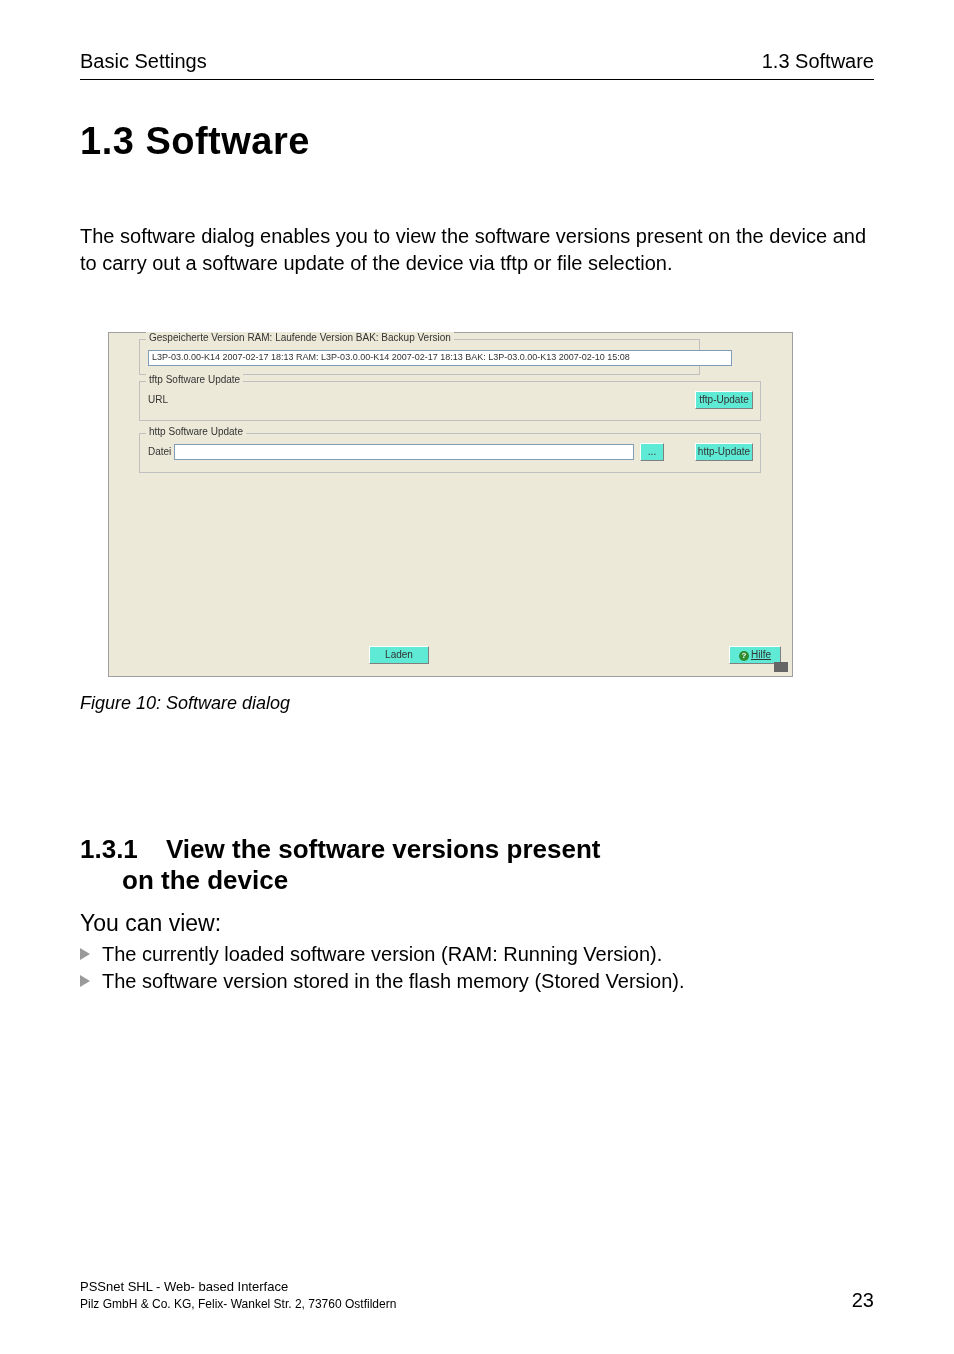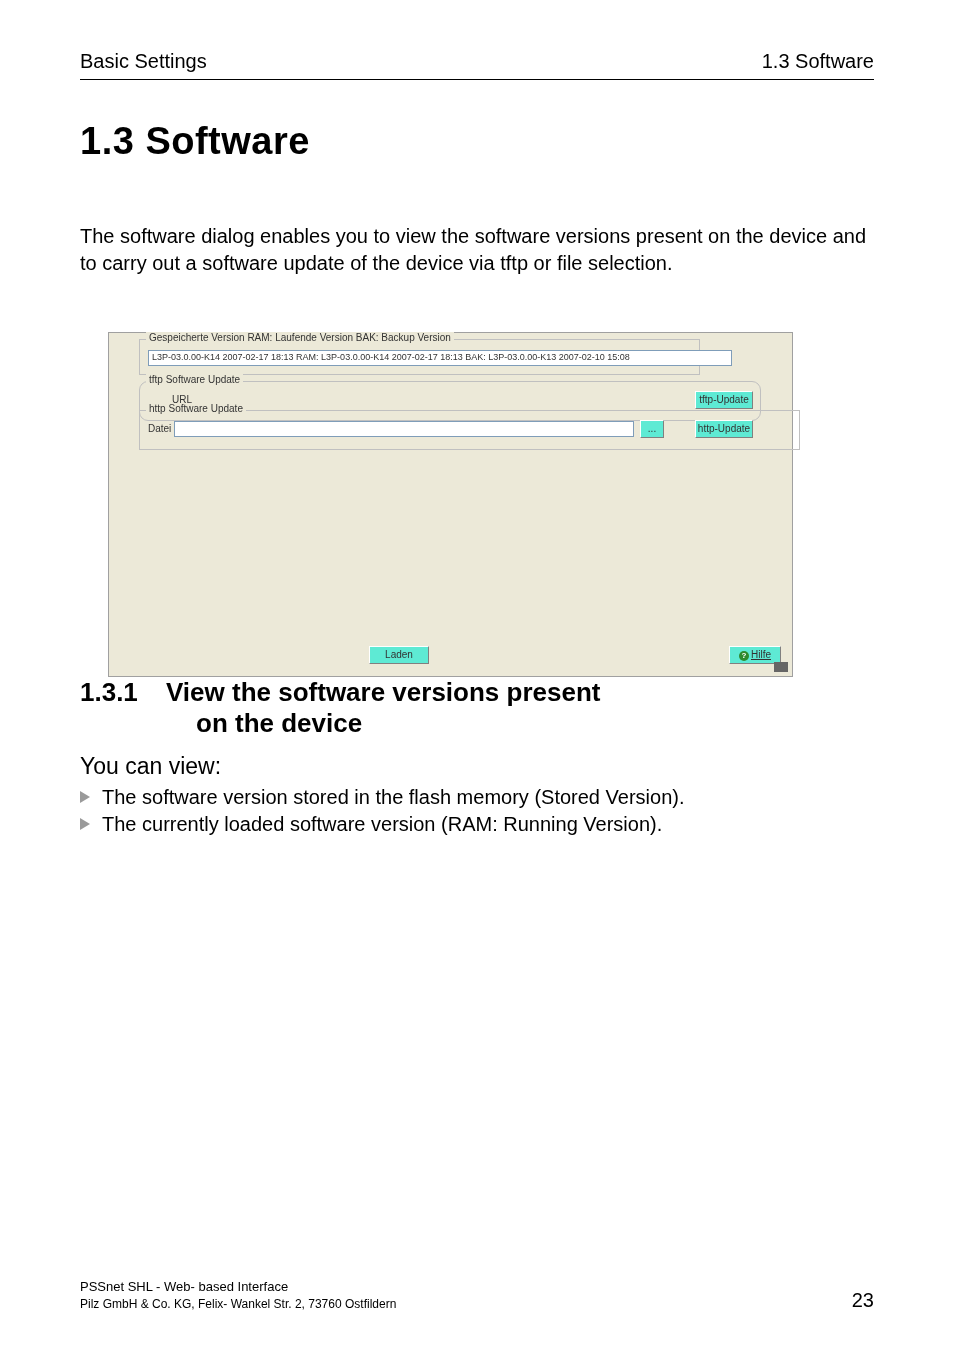--- a/index.html
+++ b/index.html
@@ -56,29 +56,29 @@
     border: 1px solid #c0c0c0;
     background: transparent;
   }
   .fs-versions { left: 30px; top: 6px; width: 540px; height: 34px; padding-left: 19px; }
   .fs-versions .legend { position: absolute; top: -8px; left: 6px; background: #ece9d8; padding: 0 3px; font-size: 10px; }
   .fs-versions .input-long {
     position: absolute; left: 8px; top: 10px; width: 584px; height: 16px;
     background: #fff; border: 1px solid #7f9db9; font-size: 9px; padding: 1px 3px;
     box-sizing: border-box; overflow: hidden; white-space: nowrap;
   }
-  .fs-tftp { left: 30px; top: 48px; width: 620px; height: 38px; border-radius: 9px; }
+  .fs-tftp { left: 30px; top: 48px; width: 620px; height: 38px; }
   .fs-tftp .legend { position: absolute; top: -8px; left: 6px; background:#ece9d8; padding: 0 3px; font-size: 10px; }
-  .fs-tftp .lbl { position: absolute; left: 8px; top: 12px; font-size: 10px; margin-left: 24px; }
+  .fs-tftp .lbl { position: absolute; left: 8px; top: 12px; font-size: 10px; }
   .fs-tftp .input-url {
     position: absolute; left: 30px; top: 10px; width: 490px; height: 16px;
     background: #fff; border: 1px solid #7f9db9; font-size: 9px; padding: 1px 3px;
     box-sizing: border-box;
   }
-  .fs-http { left: 30px; top: 77px; width: 620px; height: 38px; padding-left: 39px; }
+  .fs-http { left: 30px; top: 100px; width: 620px; height: 38px; }
   .fs-http .legend { position: absolute; top: -8px; left: 6px; background:#ece9d8; padding: 0 3px; font-size: 10px; }
   .fs-http .lbl { position: absolute; left: 8px; top: 12px; font-size: 10px; }
   .fs-http .input-file {
     position: absolute; left: 34px; top: 10px; width: 460px; height: 16px;
     background: #fff; border: 1px solid #7f9db9; box-sizing: border-box;
   }
   .win-btn {
     position: absolute;
     height: 18px;
     background: #5eead4;
@@ -110,21 +110,21 @@
     margin-bottom: 120px;
   }
   h2.subheading {
     font-weight: 900;
     font-size: 26px;
     line-height: 1.2;
     margin: 0 0 12px 0;
   }
   .sub-number { display: inline-block; min-width: 86px; }
   .sub-text-wrap { display: inline-block; vertical-align: top; }
-  .sub-line2 { margin-left: 116px; display: block; }
+  .sub-line2 { margin-left: 42px; display: block; }
   .lead-line { font-size: 23px; margin: 14px 0 4px 0; }
   ul.arrow-list { list-style: none; padding: 0; margin: 0; }
   ul.arrow-list li {
     font-size: 20px;
     line-height: 1.35;
     padding-left: 22px;
     position: relative;
   }
   ul.arrow-list li::before {
     content: "";
@@ -183,30 +183,31 @@
       <div class="win-btn btn-http">http-Update</div>
     </div>
 
     <div class="win-btn btn-laden">Laden</div>
     <div class="win-btn btn-hilfe">
       <span class="hilfe-icon">?</span><span>Hilfe</span>
     </div>
     <div class="mini-dot"></div>
   </div>
 
+  <div class="figure-caption">Figure 10: Software dialog</div>
 
   <h2 class="subheading">
     <span class="sub-number">1.3.1</span><span class="sub-text-wrap">View the software versions present</span>
     <span class="sub-line2">on the device</span>
   </h2>
 
   <div class="lead-line">You can view:</div>
   <ul class="arrow-list">
+    <li>The currently loaded software version (RAM: Running Version).</li>
     <li>The software version stored in the flash memory (Stored Version).</li>
-    <li>The currently loaded software version (RAM: Running Version).</li>
   </ul>
 </div>
 
 <div class="footer">
   <div class="footer-left">
     <div class="line1">PSSnet SHL - Web- based Interface</div>
     <div>Pilz GmbH &amp; Co. KG, Felix- Wankel Str. 2, 73760 Ostfildern</div>
   </div>
   <div class="footer-page">23</div>
 </div>

